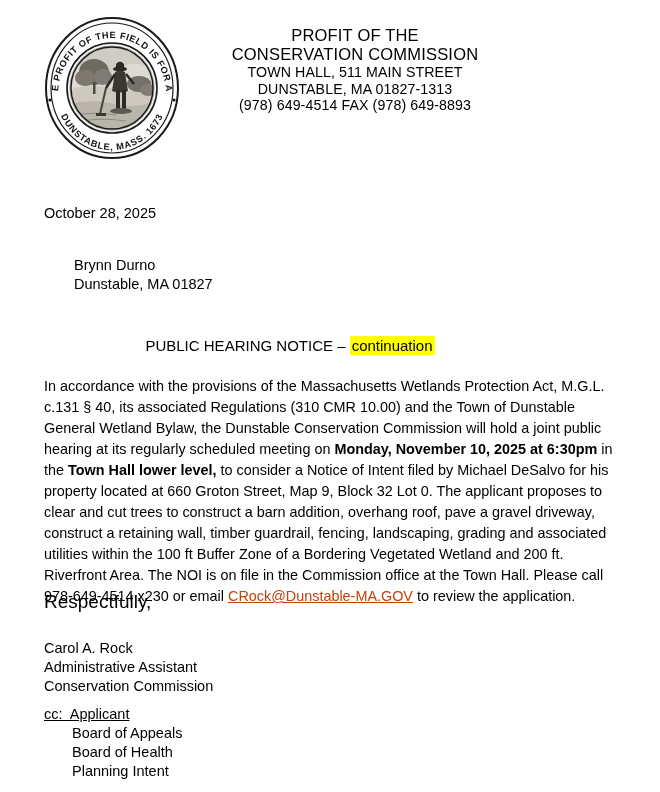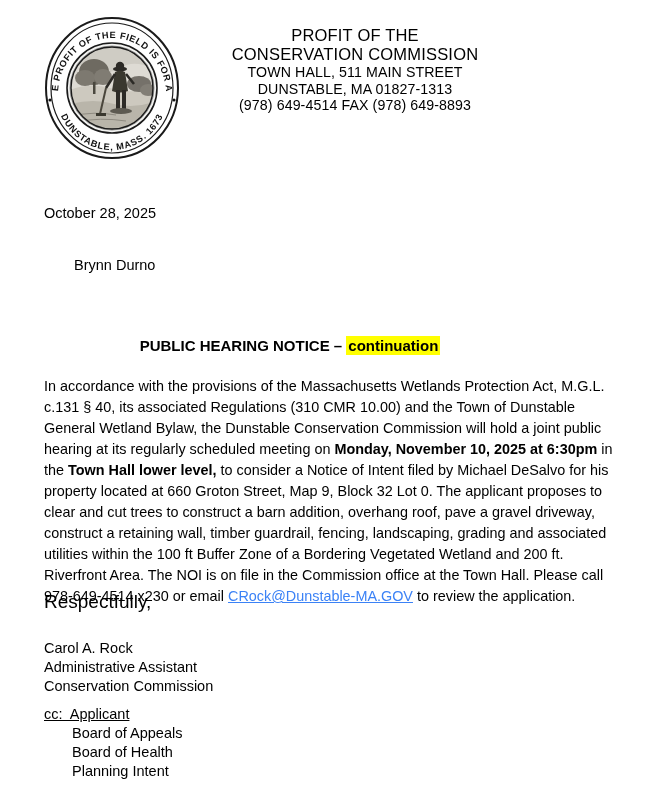--- a/index.html
+++ b/index.html
@@ -70,39 +70,39 @@
     margin-left: 30px;
   }
 
   .notice-title {
     position: absolute;
     left: 0;
     top: 337px;
     width: 580px;
     text-align: center;
     font-size: 15px;
-    font-weight: bold;
+    font-weight: normal;
   }
   .notice-title .hl {
     background: #ffff00;
     padding: 1px 2px;
   }
 
   .body-para {
     position: absolute;
     left: 44px;
     top: 376px;
     width: 576px;
     font-size: 14.4px;
     line-height: 21px;
     text-align: left;
   }
   .body-para b { font-weight: bold; margin-top: 33px; }
   .body-para a.maillink {
-    color: #3b82f6;
+    color: #c2410c;
     text-decoration: underline;
   }
 
   .closing {
     position: absolute;
     left: 44px;
     top: 591px;
     font-size: 19px;
   }
 
@@ -195,20 +195,21 @@
     <div class="org-line-minor">TOWN HALL, 511 MAIN STREET</div>
     <div class="org-line-minor">DUNSTABLE, MA 01827-1313</div>
     <div class="org-line-minor">(978) 649-4514  FAX (978) 649-8893</div>
   </div>
 </div>
 
 <div class="date-line">October 28, 2025</div>
 
 <div class="recipient">
   <div>Brynn Durno</div>
+  <div>Dunstable, MA  01827</div>
 </div>
 
 <div class="notice-title">
   <span>PUBLIC HEARING NOTICE – </span><span class="hl">continuation</span>
 </div>
 
 <div class="body-para">
   <span>In accordance with the provisions of the Massachusetts Wetlands Protection Act, M.G.L. c.131 § 40, its associated Regulations (310 CMR 10.00) and the Town of Dunstable General Wetland Bylaw, the Dunstable Conservation Commission will hold a joint public hearing at its regularly scheduled meeting on </span><b>Monday, November 10, 2025 at 6:30pm</b><span> in the </span><b>Town Hall lower level,</b><span> to consider a Notice of Intent filed by Michael DeSalvo for his property located at 660 Groton Street, Map 9, Block 32 Lot 0.  The applicant proposes to clear and cut trees to construct a barn addition, overhang roof, pave a gravel driveway, construct a retaining wall, timber guardrail, fencing, landscaping, grading and associated utilities within the 100 ft Buffer Zone of a Bordering Vegetated Wetland and 200 ft. Riverfront Area.   The NOI is on file in the Commission office at the Town Hall.  Please call 978-649-4514 x230 or email </span><a class="maillink" href="#">CRock@Dunstable-MA.GOV</a><span> to review the application.</span>
 </div>
 

